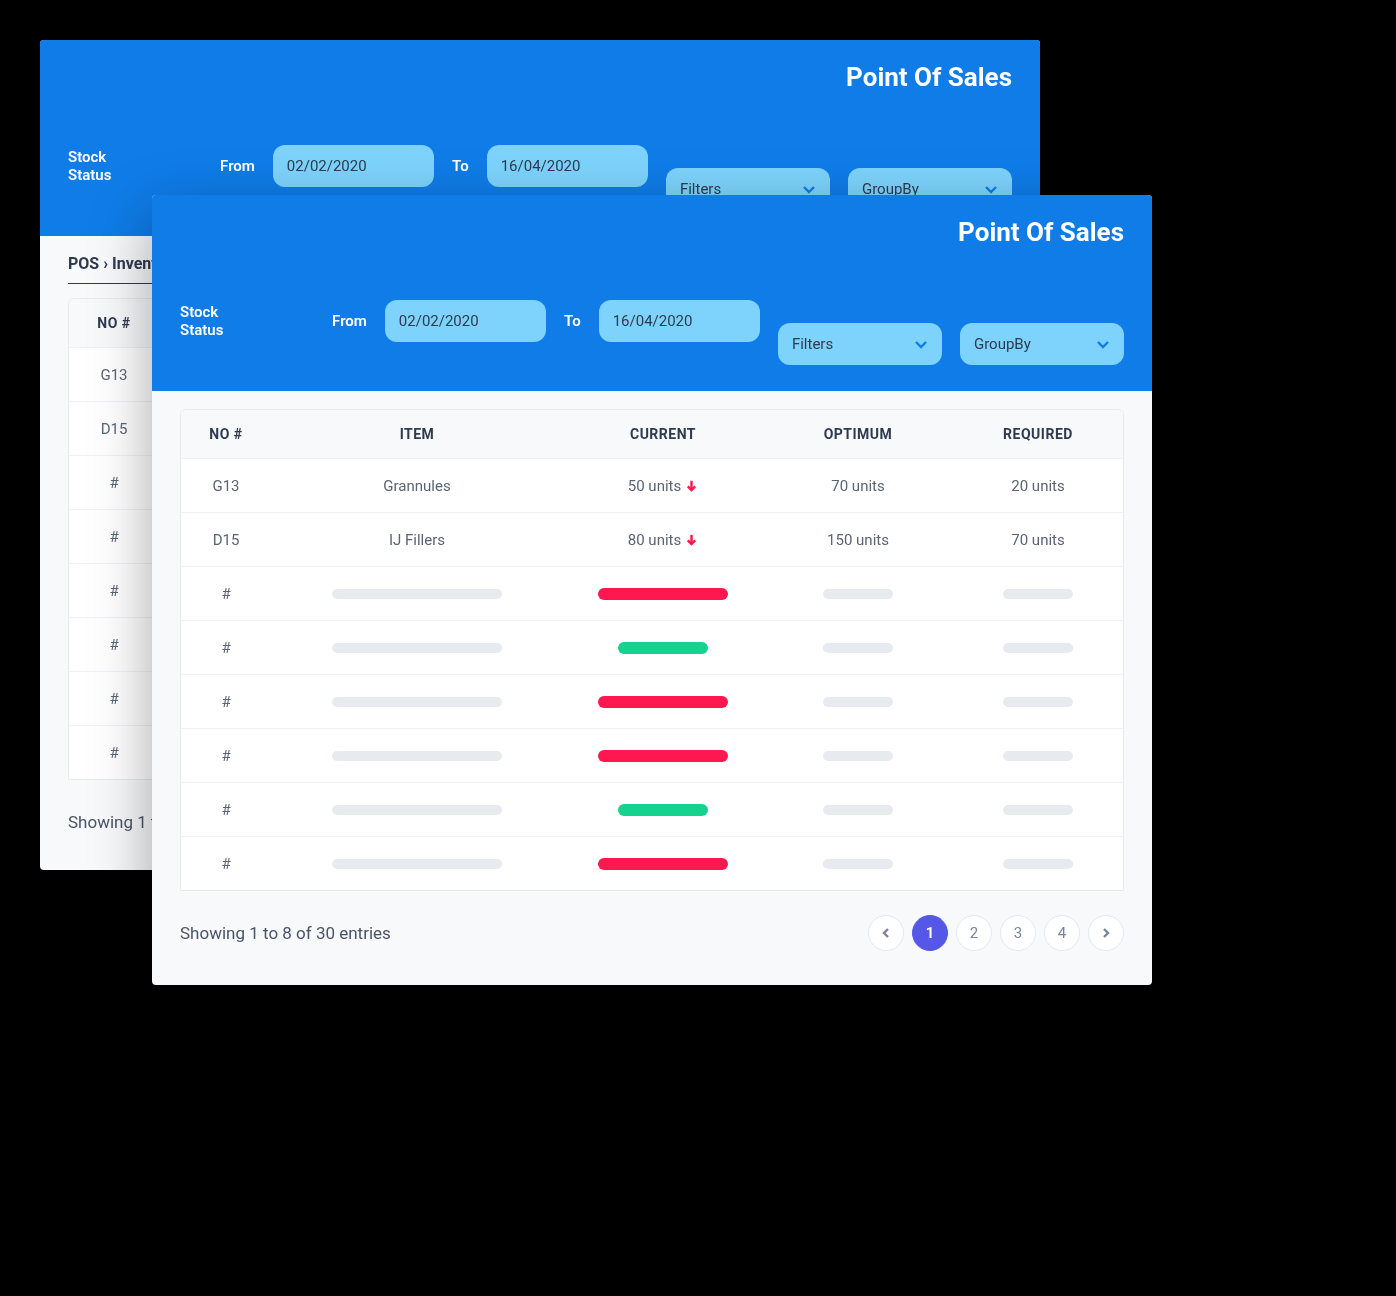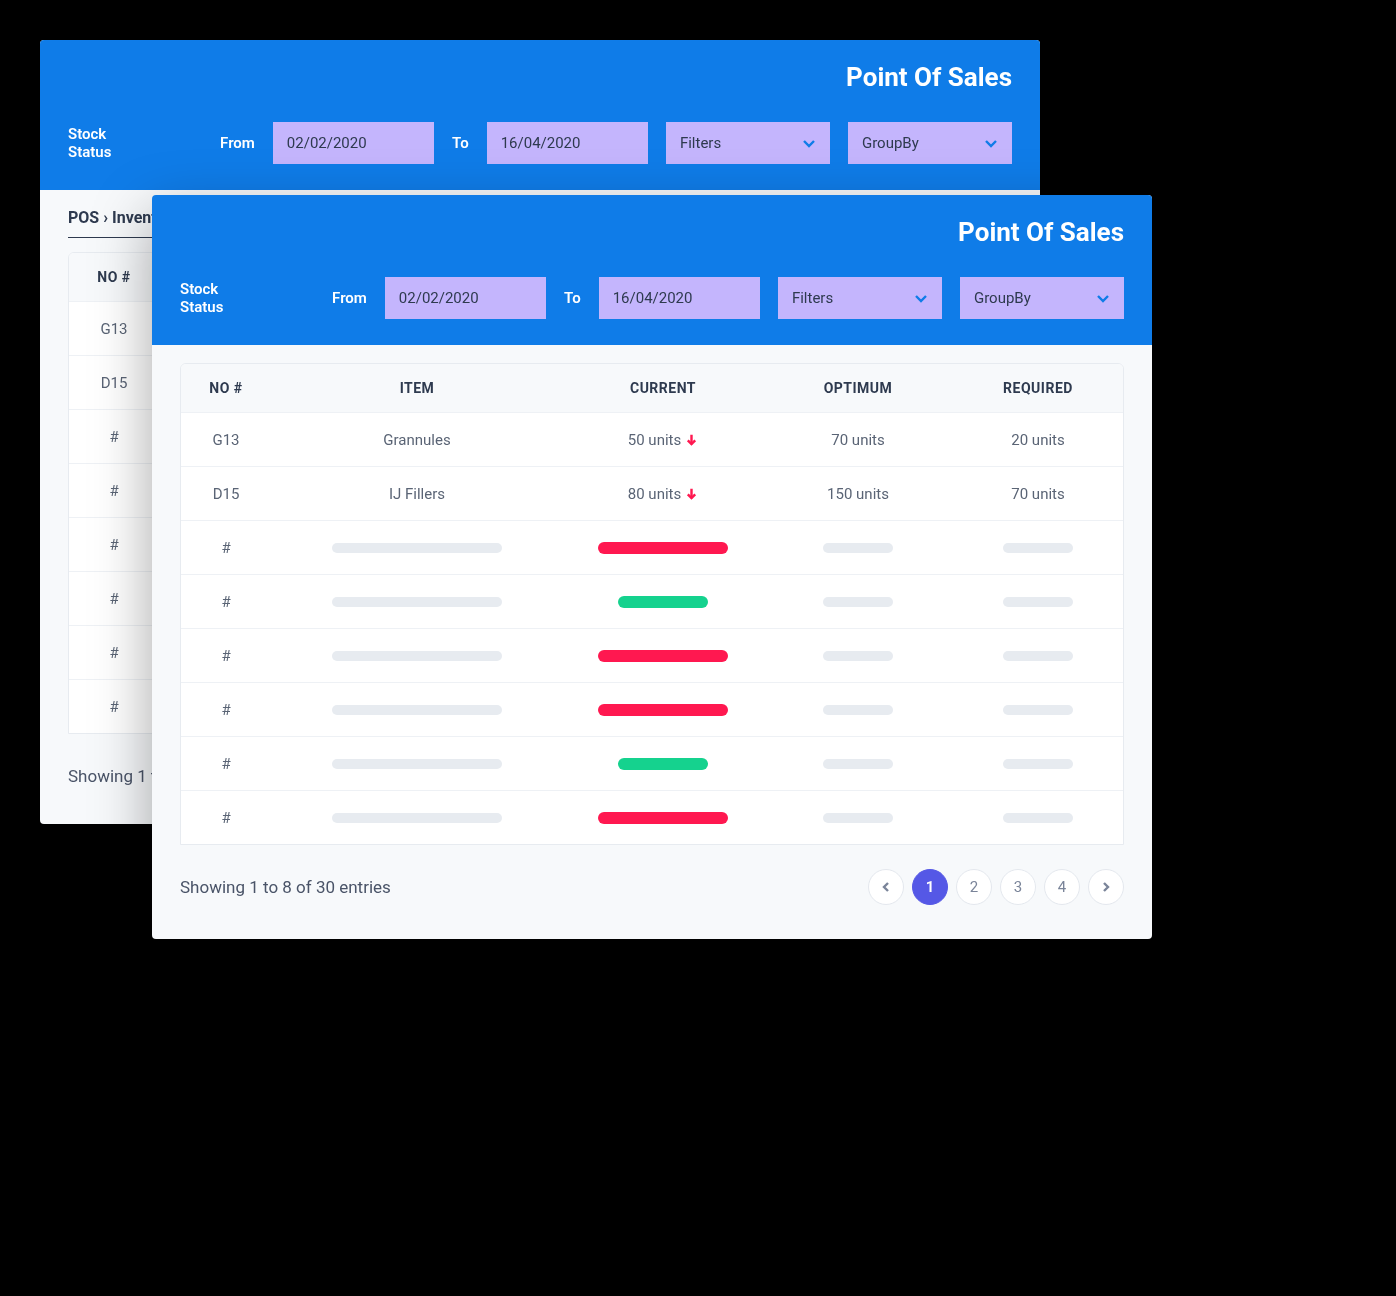--- a/index.html
+++ b/index.html
@@ -35,33 +35,33 @@
   .filter-row {
     display: flex;
     align-items: center;
     gap: 18px;
   }
   .lbl {
     font-size: 15px;
     font-weight: 600;
   }
   .fld {
-    background: #c4b5fd;
-    border-radius: 0;
+    background: #7dd3fc;
+    border-radius: 12px;
     color: #2e3a4f;
     font-size: 15px;
     height: 42px;
     display: flex;
     align-items: center;
     padding: 16px 14px;
     border: none;
     justify-content: space-between;
   }
   .fld.date { width: 170px; }
-  .fld.sel  { width: 173px; gap: 18px; }
+  .fld.sel  { width: 173px; gap: 18px; margin-top: 46px; }
   .chev-down {
     width: 14px; height: 14px;
     stroke: #0f7ce8; stroke-width: 2.4; fill: none;
   }
 
   .crumb {
     padding: 18px 28px 10px;
     font-size: 16px;
     font-weight: 700;
     color: #2e3a4f;

